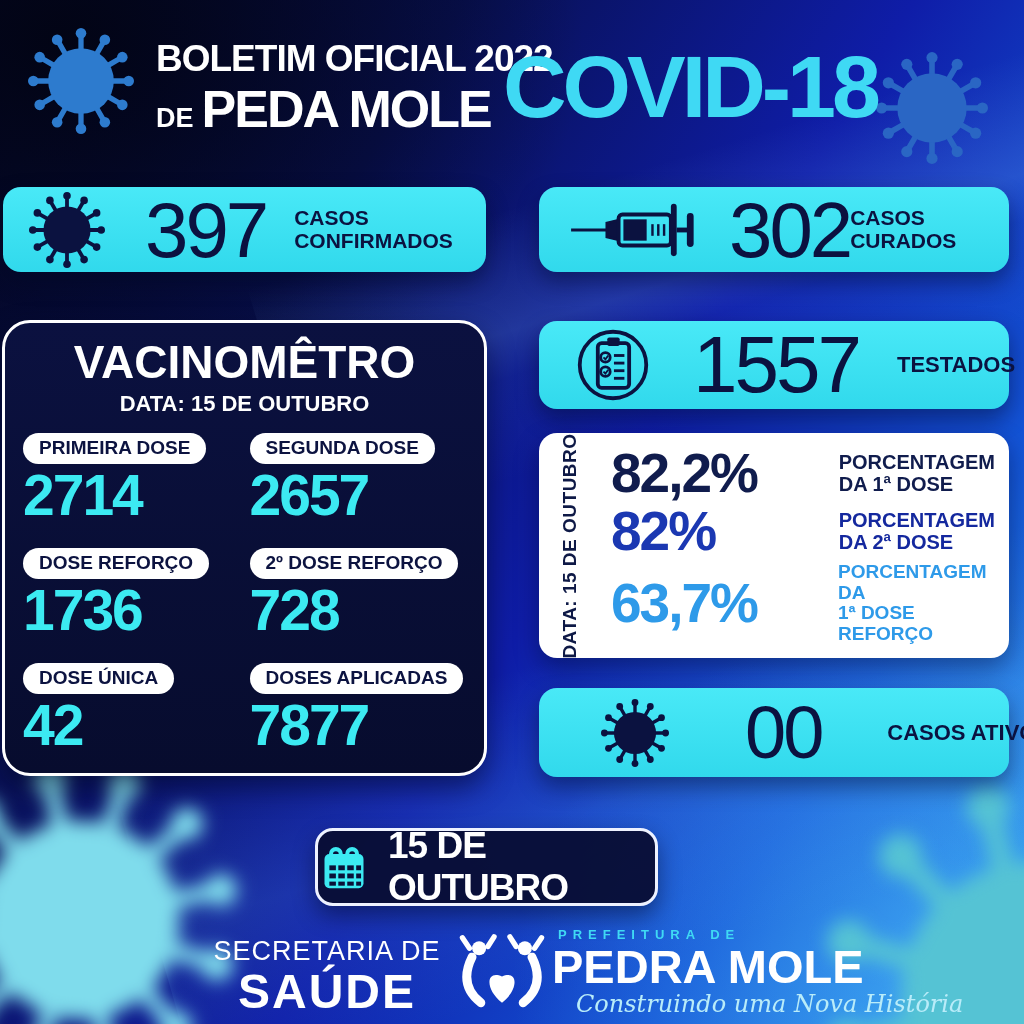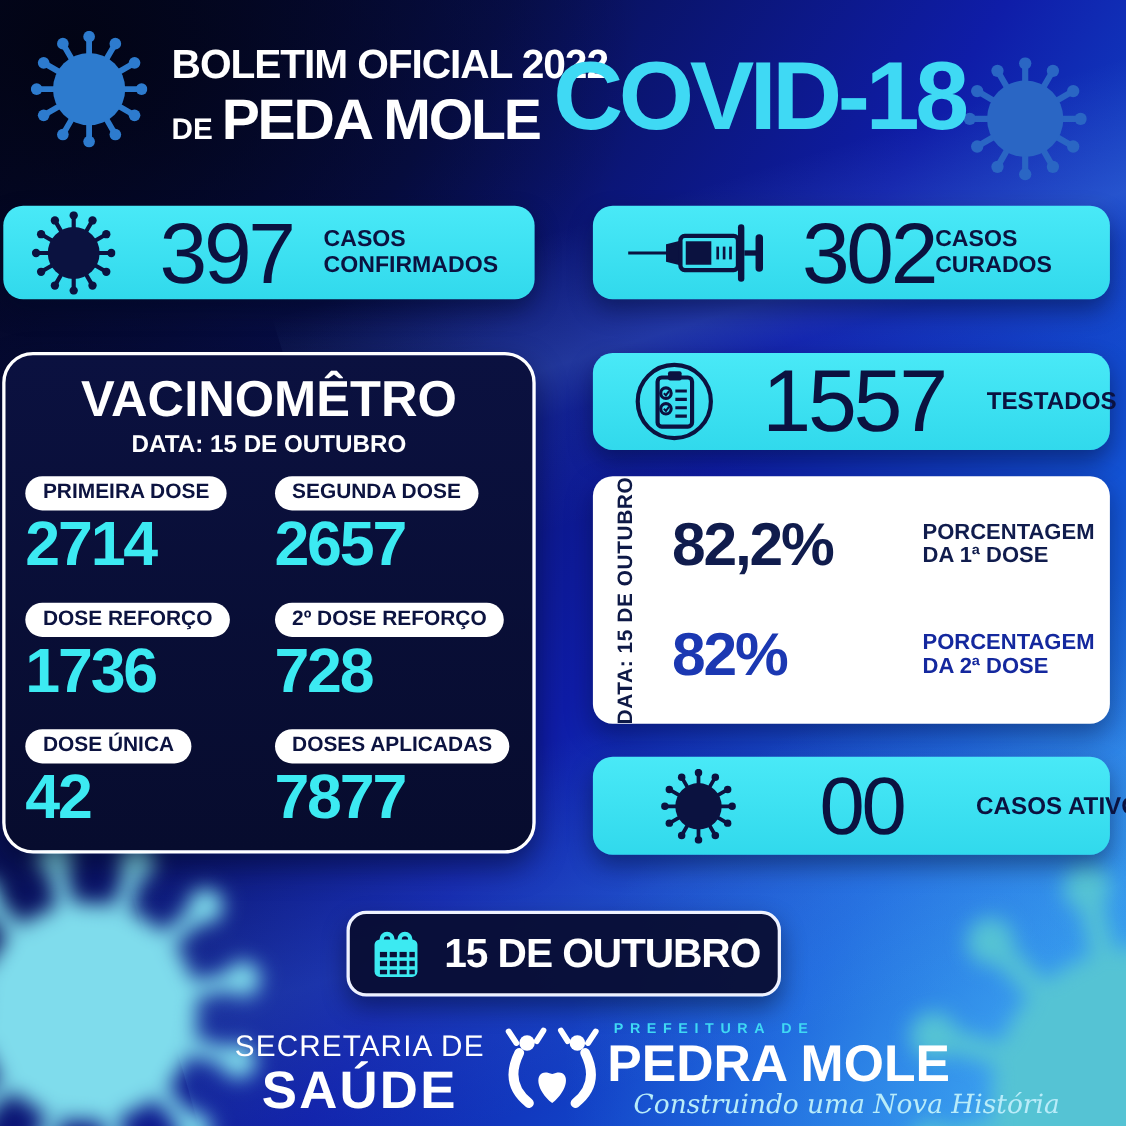--- a/index.html
+++ b/index.html
@@ -63,21 +63,21 @@
     padding:12px 14px 12px 72px; }
   #pct-side { position:absolute; left:0; top:0; bottom:0; width:62px;
     display:flex; align-items:center; justify-content:center; overflow:visible; }
   #pct-side span { transform:rotate(-90deg); white-space:nowrap; font-size:19px;
     font-weight:bold; color:#0e1946; letter-spacing:.5px; }
   .pct-row { display:flex; align-items:center; }
   .pct-value { font-size:55px; font-weight:bold; letter-spacing:-2px; width:262px; line-height:1; }
   .pct-label { font-weight:bold; font-size:20px; line-height:1.08; }
 
   
-  #date-badge { position:absolute; left:315px; top:828px; width:395px; height:78px;
+  #date-badge { position:absolute; left:315px; top:828px; width:343px; height:78px;
     background:rgba(8,13,50,.94); border:3px solid #eef2ff; border-radius:18px;
     display:flex; align-items:center; justify-content:center; gap:18px;
     box-shadow:0 10px 22px rgba(0,6,30,.45); }
   #date-badge .txt { color:#fff; font-size:37px; font-weight:bold; letter-spacing:-1px; }
 
   
   #secretaria { position:absolute; left:212px; top:936px; width:230px; text-align:center; color:#fff; }
   #secretaria .l1 { font-size:27px; letter-spacing:1px; font-weight:normal; }
   #secretaria .l2 { font-size:48px; font-weight:bold; letter-spacing:2px; line-height:1.05; }
   #logo { position:absolute; left:458px; top:928px; display:flex; align-items:center; }
@@ -289,20 +289,27 @@
         <div>DA 1ª DOSE</div>
       </div>
     </div>
     <div class="pct-row">
       <div class="pct-value" style="color: rgb(27, 56, 178);">82%</div>
       <div class="pct-label" style="color: rgb(20, 40, 158);">
         <div>PORCENTAGEM</div>
         <div>DA 2ª DOSE</div>
       </div>
     </div>
+    <div class="pct-row">
+      <div class="pct-value" style="color: rgb(46, 154, 233);">63,7%</div>
+      <div class="pct-label" style="font-size: 19px; color: rgb(46, 154, 233);">
+        <div>PORCENTAGEM DA</div>
+        <div>1ª DOSE REFORÇO</div>
+      </div>
+    </div>
   </div>
 
   <div class="pill" id="pill-active">
     <svg class="ic" style="margin-left:62px; width:68px; height:68px; color:#0b1240;" viewBox="0 0 100 100">
         <use href="#virus-shape"></use>
       </svg>
     <div class="big" style="font-size:74px; margin-left:76px;">00</div>
     <div class="lbl" style="margin-left:66px; font-size:22px; white-space:nowrap;">CASOS ATIVOS</div>
   </div>
 

